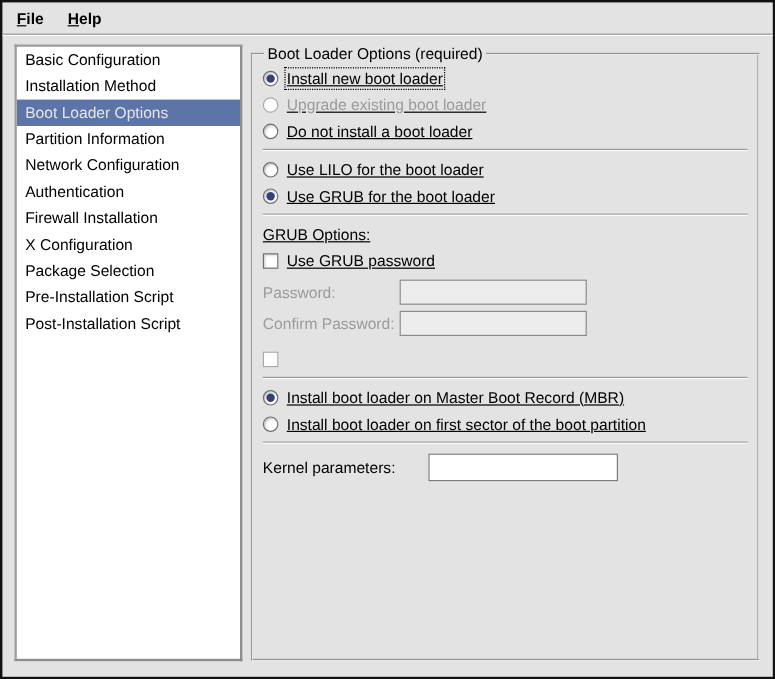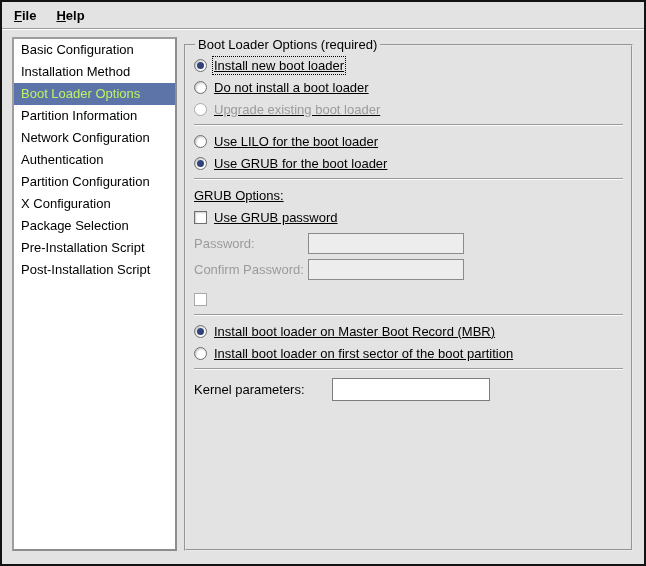--- a/index.html
+++ b/index.html
@@ -33,36 +33,36 @@
   .menu-item span::first-letter { text-decoration: underline; }
   
   .main {
     display: flex;
     gap: 7px;
     padding: 8px 11px 11px 10px;
     height: 533px;
   }
   
   .sidebar {
-    width: 165px;
+    width: 190px;
     background: #ffffff;
     border: 2px solid;
     border-color: #9e9e9e #8d8d8d #8d8d8d #9e9e9e;
     overflow: hidden;
     flex: none;
   }
   .list-item {
     height: 22px; line-height: 22px;
     padding-left: 7px;
     white-space: nowrap;
     cursor: default;
   }
   .list-item.selected {
     background: #5d74a8;
-    color: #bef264;
+    color: #e5e5e5;
   }
   
   fieldset.frame {
     flex: 1;
     border: 2px groove #e9e9e9;
     padding: 2px 8px 8px 8px;
   }
   fieldset.frame legend {
     padding: 0 3px;
     margin-left: 1px;
@@ -144,41 +144,41 @@
 
   <div class="main">
 
     <div class="sidebar">
       <div class="list-item">Basic Configuration</div>
       <div class="list-item">Installation Method</div>
       <div class="list-item selected">Boot Loader Options</div>
       <div class="list-item">Partition Information</div>
       <div class="list-item">Network Configuration</div>
       <div class="list-item">Authentication</div>
-      <div class="list-item">Partition Configuration</div>
+      <div class="list-item">Firewall Installation</div>
       <div class="list-item">X Configuration</div>
       <div class="list-item">Package Selection</div>
       <div class="list-item">Pre-Installation Script</div>
       <div class="list-item">Post-Installation Script</div>
     </div>
 
     <fieldset class="frame">
       <legend>Boot Loader Options (required)</legend>
 
       <div class="row">
         <span class="radio checked"></span>
         <span class="ctl-label focused">Install new boot loader</span>
       </div>
       <div class="row">
+        <span class="radio disabled"></span>
+        <span class="ctl-label disabled-text">Upgrade existing boot loader</span>
+      </div>
+      <div class="row">
         <span class="radio"></span>
         <span class="ctl-label">Do not install a boot loader</span>
-      </div>
-      <div class="row">
-        <span class="radio disabled"></span>
-        <span class="ctl-label disabled-text">Upgrade existing boot loader</span>
       </div>
 
       <div class="sep"></div>
 
       <div class="row">
         <span class="radio"></span>
         <span class="ctl-label">Use LILO for the boot loader</span>
       </div>
       <div class="row">
         <span class="radio checked"></span>

